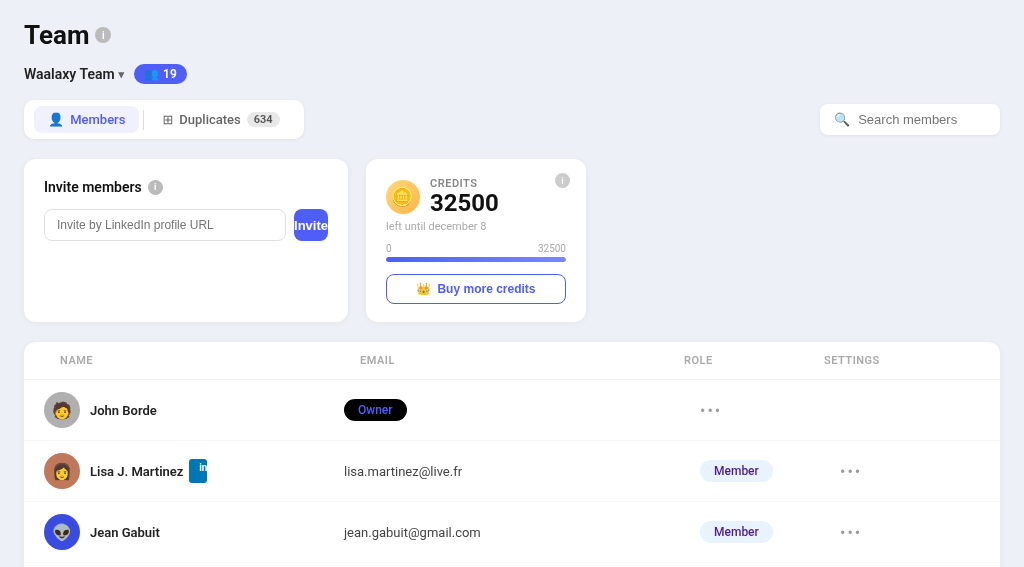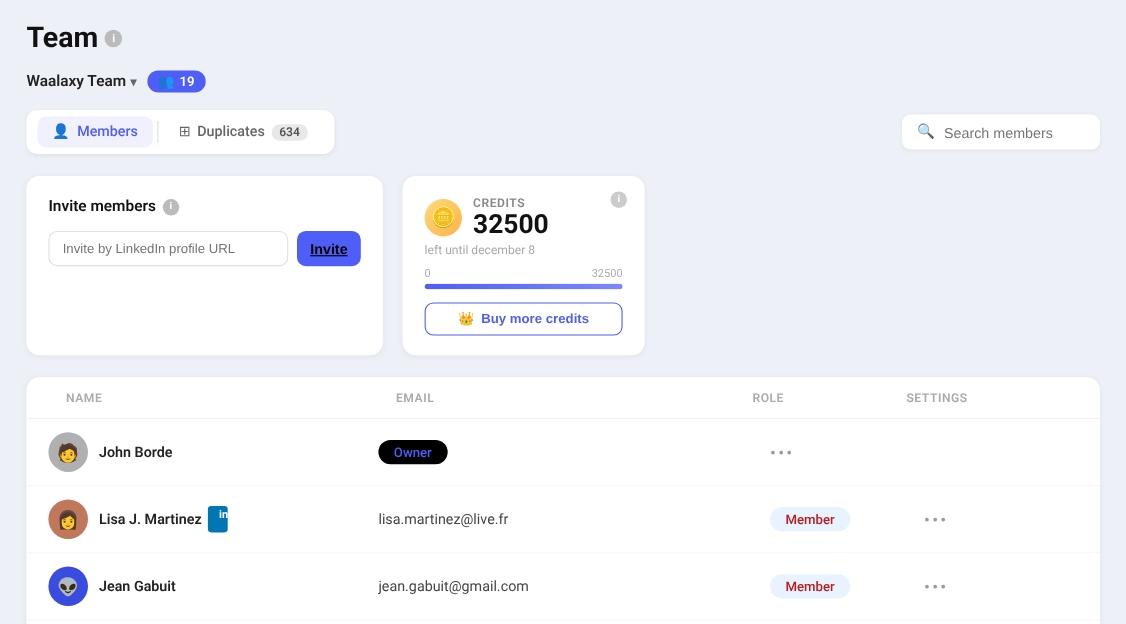--- a/index.html
+++ b/index.html
@@ -199,28 +199,27 @@
       border: 1.5px solid #e0e0e0;
       border-radius: 8px;
       padding: 8px 12px;
       font-size: 12px;
       color: #000000;
       outline: none;
     }
 
     .invite-btn {
       background: #4f5ef7;
-      color: #000000;
+      color: #ffffff;
       border: none;
       border-radius: 8px;
-      padding: 8px 12px;
-      font-size: 13px;
-      font-weight: 600;
-      cursor: pointer;
-      text-decoration: underline;
+      padding: 8px 0;
+      font-size: 13px;
+      font-weight: 600;
+      cursor: pointer;
     }
 
     .credits-card {
       background: white;
       border-radius: 12px;
       padding: 18px 20px;
       width: 220px;
       box-shadow: 0 1px 6px rgba(0,0,0,0.05);
       position: relative;
     }
@@ -418,21 +417,21 @@
       display: inline-block;
     }
 
     .role-badge.owner {
       background: #000000;
       color: #4f5ef7;
     }
 
     .role-badge.member {
       background: #e8f3ff;
-      color: #b91c1c;
+      color: #4c1d95;
     }
 
     .settings-dots {
       color: #999;
       font-size: 16px;
       letter-spacing: 2px;
       cursor: pointer;
     }
 
     .linked-icon {

